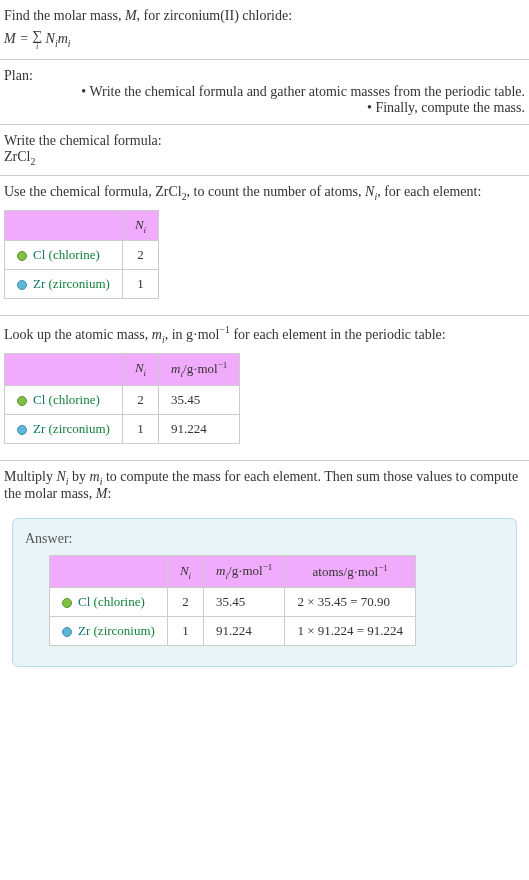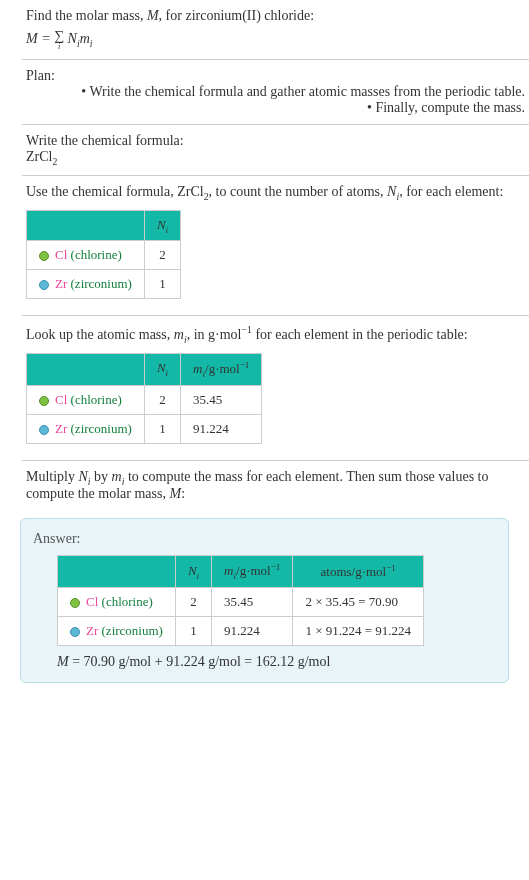--- a/index.html
+++ b/index.html
@@ -6,21 +6,20 @@
     body {
       font-family: Georgia, 'Times New Roman', serif;
       font-size: 14px;
       color: #333;
       background: #fff;
       width: 529px;
     }
     .section {
       padding: 8px 4px;
       border-bottom: 1px solid #ccc;
-      margin-left: 22px;
     }
     .section:last-child { border-bottom: none; }
     .formula-line {
       font-family: 'Times New Roman', serif;
       font-style: italic;
       margin-top: 4px;
     }
     .sigma { font-style: normal; }
     .sub { font-size: 0.7em; vertical-align: sub; font-style: italic; }
     .sub-n { font-size: 0.7em; vertical-align: sub; font-style: normal; }
@@ -35,42 +34,42 @@
     }
     th, td {
       border: 1px solid #ccc;
       padding: 6px 12px;
       text-align: left;
     }
     th {
       font-weight: normal;
       font-style: italic;
       text-align: center;
-      background: #14b8a6;
+      background: #f0abfc;
     }
     td.num { text-align: center; }
     .dot {
       display: inline-block;
       width: 10px;
       height: 10px;
       border-radius: 50%;
       margin-right: 6px;
       vertical-align: middle;
     }
     .dot-cl { background: #7fc241; border: 1px solid #5a9030; }
     .dot-zr { background: #5db8d8; border: 1px solid #3c8fad; }
-    .elem-label { color: #ec4899; text-align: right; }
+    .elem-label { color: #0f766e; text-align: right; }
     .elem-paren { color: #15803d; }
     
     .answer-box {
       background: #e8f4f8;
       border: 1px solid #b8dce8;
       border-radius: 6px;
       padding: 12px;
-      margin: 8px 20px;
+      margin: 8px 12px;
     }
     .answer-box h4 {
       font-weight: normal;
       color: #555;
       margin-bottom: 8px;
       font-size: 14px;
     }
     .answer-box table {
       background: #fff;
       margin-left: 24px;
@@ -178,16 +177,13 @@
       <td>2 × 35.45 = 70.90</td>
     </tr>
     <tr>
       <td><span class="dot dot-zr"></span><span class="elem-label">Zr</span> <span class="elem-paren">(zirconium)</span></td>
       <td class="num">1</td>
       <td>91.224</td>
       <td>1 × 91.224 = 91.224</td>
     </tr>
   </tbody>
     </table>
-  <div class="final">
-    <span>M</span><span style="font-style:normal"> = 70.90 g/mol + 91.224 g/mol = 162.12 g/mol</span>
-  </div>
 </div>
 
 </body></html>

